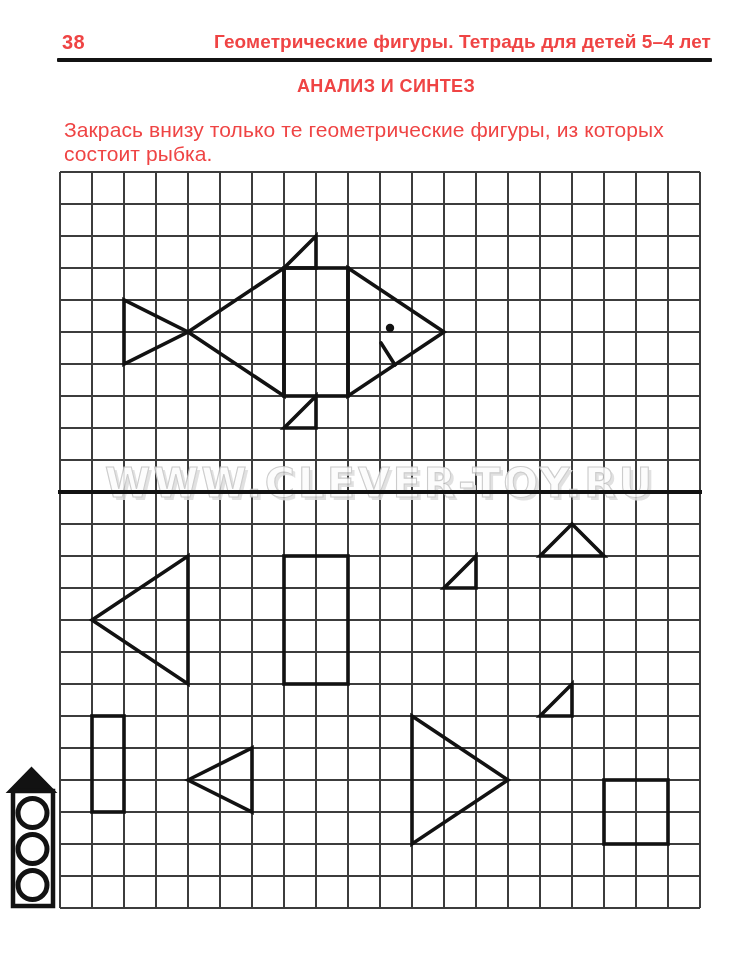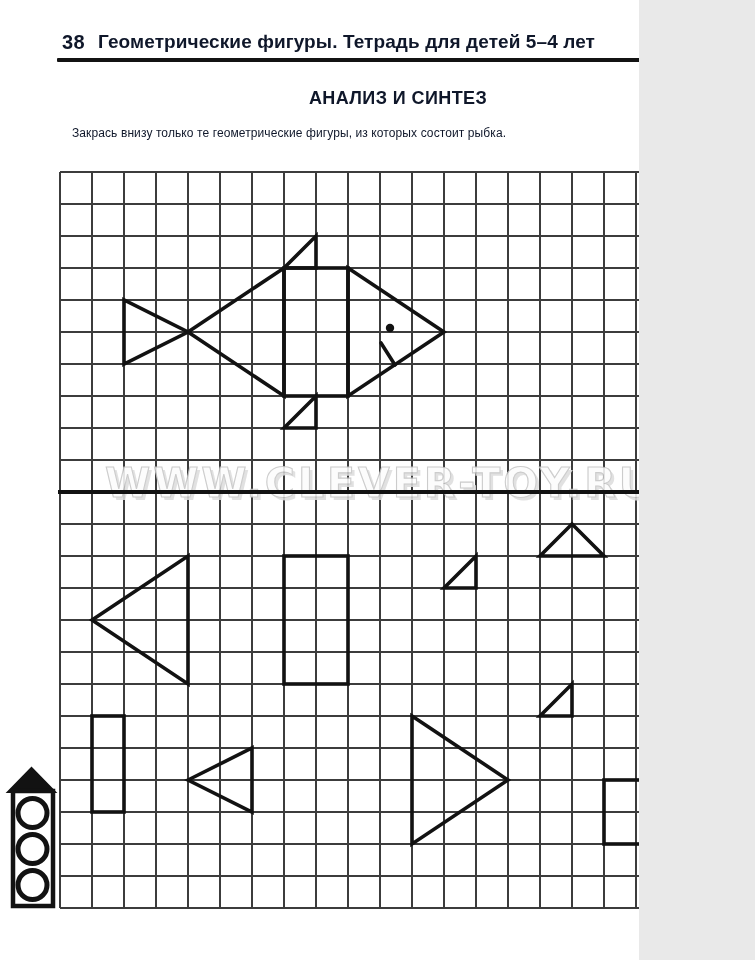--- a/index.html
+++ b/index.html
@@ -1,44 +1,44 @@
 <!DOCTYPE html>
 <html><head>
 <meta charset="utf-8">
 <style>
   html,body{margin:0;padding:0;background:#e9e9e9;}
   .page{
     position:relative;
-    width:639px;height:960px;
+    width:755px;height:960px;
     background:#ffffff;
     font-family:"Liberation Sans", sans-serif;
-    color:#0f172a;
+    color:#ef4444;
     overflow:hidden;
   }
   .page-num{
     position:absolute;left:62px;top:31px;
     font-size:20px;font-weight:600;letter-spacing:.3px;
   }
   .header-title{
     position:absolute;right:44px;top:31px;
     font-size:19px;font-weight:700;letter-spacing:.1px;
     white-space:nowrap;
   }
   .header-rule{
     position:absolute;left:57px;top:58px;
     width:655px;height:4px;background:#131313;border-radius:1px;
   }
   .section-title{
     position:absolute;left:60px;top:76px;width:652px;
-    margin:12px;text-align:center;
+    margin:0;text-align:center;
     font-size:18px;font-weight:700;letter-spacing:.4px;
   }
   .instruction{
     position:absolute;left:60px;top:114px;width:660px;
-    margin:12px;font-size:12px;font-weight:400;letter-spacing:.1px;
+    margin:4px;font-size:21px;font-weight:400;letter-spacing:.1px;
   }
   svg.scene{position:absolute;left:0;top:0;}
   .wm-group{opacity:.88;}
   .wm-text{
     font-family:"DejaVu Sans", sans-serif;
     font-weight:700;font-size:41px;letter-spacing:3px;
   }
 </style>
 </head>
 <body>

